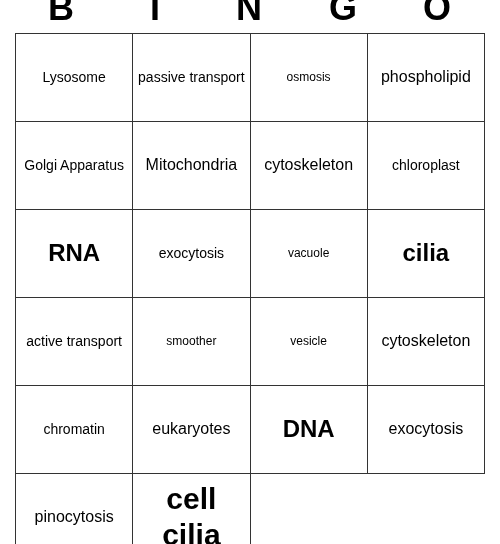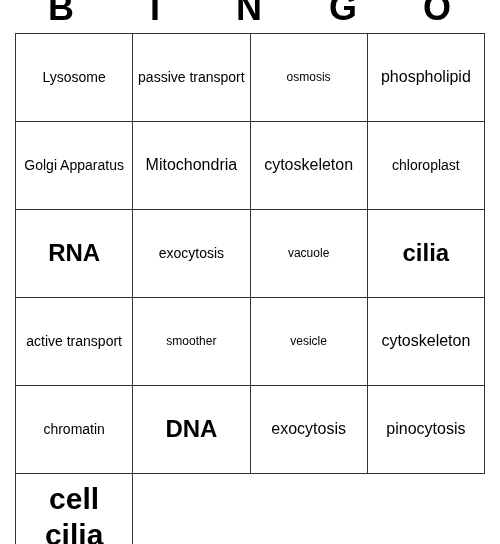--- a/index.html
+++ b/index.html
@@ -138,20 +138,23 @@
       <div class="bingo-cell">
         <span class="size-large">vesicle</span>
       </div>
       <div class="bingo-cell">
         <span class="size-small">cytoskeleton</span>
       </div>
       <div class="bingo-cell">
         <span class="size-medium">chromatin</span>
       </div>
       <div class="bingo-cell">
+        <span class="size-small">eukaryotes</span>
+      </div>
+      <div class="bingo-cell">
         <span class="size-xxlarge">DNA</span>
       </div>
       <div class="bingo-cell">
         <span class="size-small">exocytosis</span>
       </div>
       <div class="bingo-cell">
         <span class="size-small">pinocytosis</span>
       </div>
       <div class="bingo-cell">
         <span class="size-xlarge">cell cilia</span>

